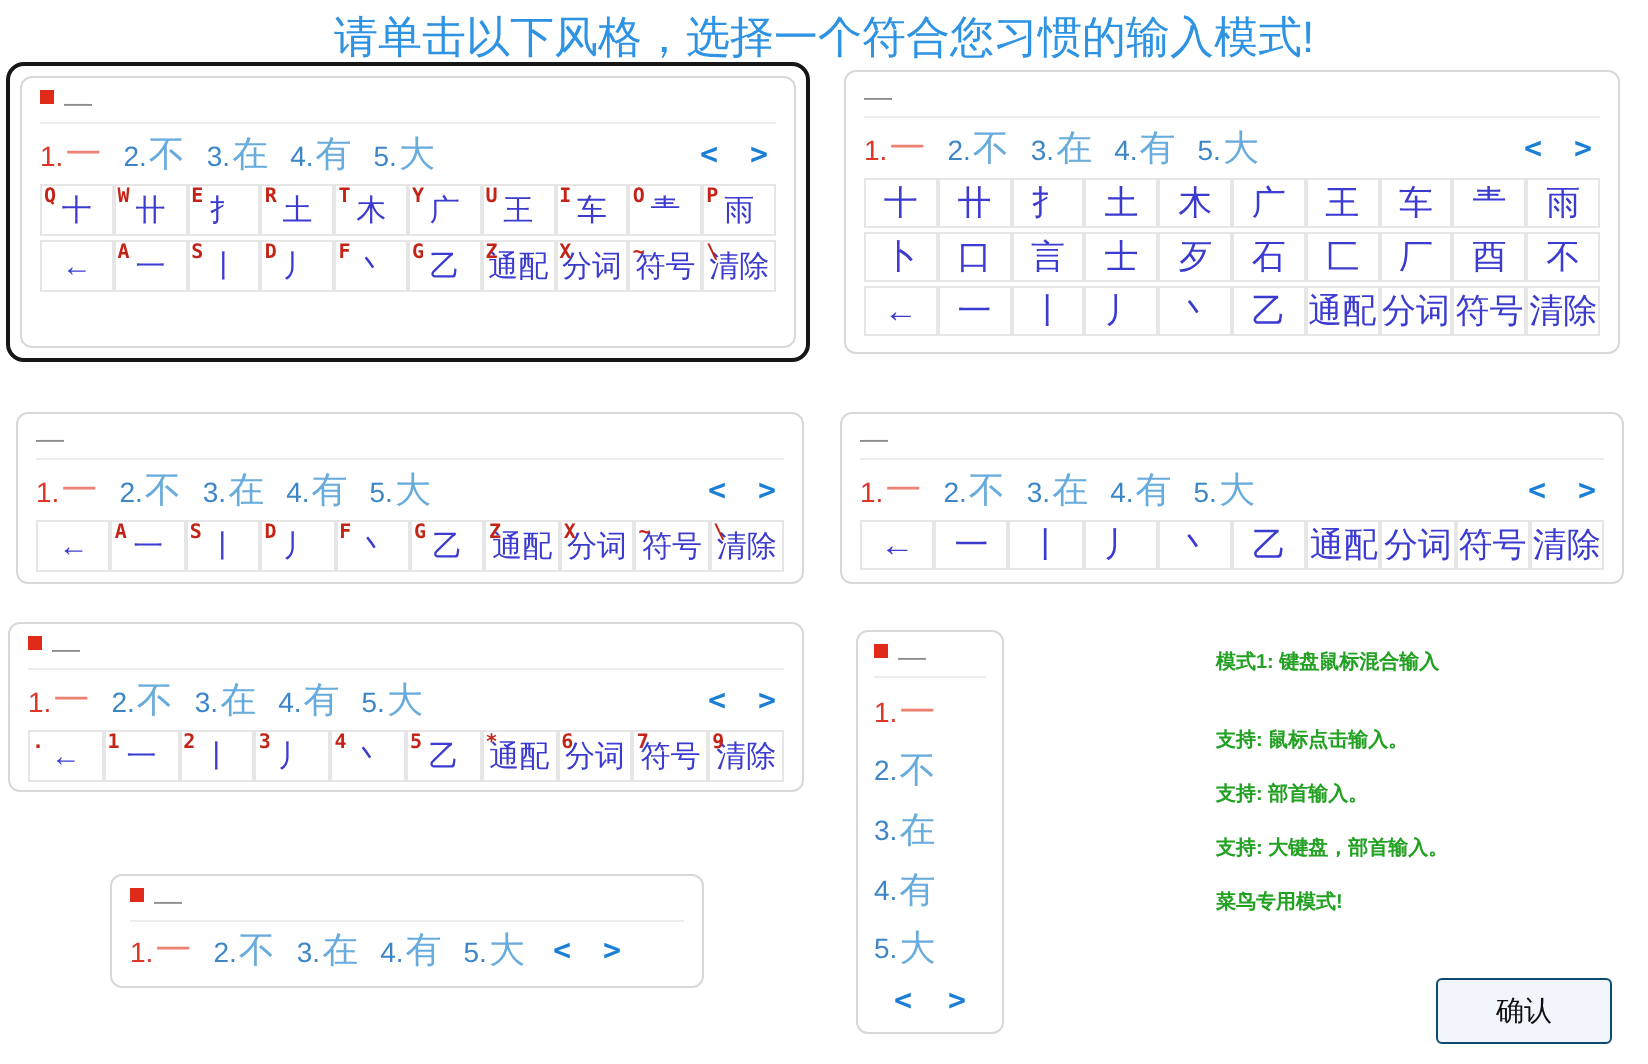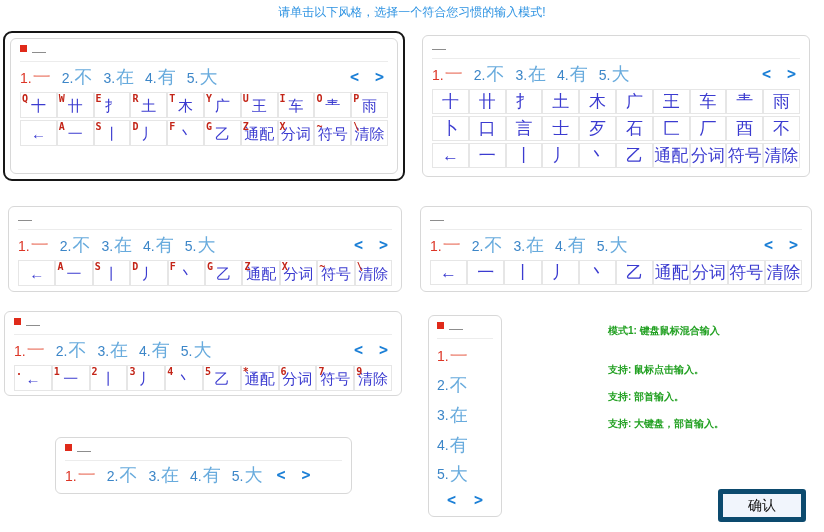--- a/index.html
+++ b/index.html
@@ -14,21 +14,21 @@
     --green:#23a123;
     --dash:#8d8d8d;
     --pborder:#d8d8d8;
     --kborder:#e6e6e6;
   }
   *{box-sizing:border-box;margin:0;padding:0;}
   html,body{background:#fff;}
   #app{position:relative;width:824px;height:532px;background:#fff;overflow:hidden;
        font-family:"Liberation Sans",sans-serif;}
   .title{position:absolute;top:4px;left:0;width:100%;text-align:center;
-         font-size:12px;color:var(--title-blue);}
+         font-size:22px;color:var(--title-blue);}
   
   .panel{position:absolute;background:#fff;border:1px solid var(--pborder);
          border-radius:6px;padding:4px 9px;display:flex;flex-direction:column;}
   .panel-sel-outer{position:absolute;border:2px solid #161616;border-radius:9px;
          background:#fff;padding:5px;}
   .panel-sel-outer .panel{position:relative;width:100%;height:100%;left:0;top:0;}
   .dashrow{display:flex;align-items:center;height:15px;flex:0 0 auto;}
   .redsq{width:7px;height:7px;background:#e02a1a;margin-right:5px;margin-top:-5px;display:inline-block;}
   .dash{color:var(--dash);font-size:14px;line-height:10px;}
   .divider{border-top:1px solid #ececec;margin:3px 0 2px 0;flex:0 0 auto;}
@@ -56,21 +56,21 @@
   .vcand{display:flex;align-items:baseline;height:28px;align-items:center;cursor:default;}
   .vlist .vcand:first-of-type .cnum{color:var(--cand1-num);}
   .vlist .vcand:first-of-type .cchar{color:var(--cand1-char);}
   .varrows{display:flex;justify-content:center;gap:18px;padding:2px 0 3px 0;}
   
   .info{position:absolute;left:608px;top:324px;color:var(--green);font-size:10px;font-weight:bold;}
   .info .l1{height:27px;margin-bottom:12px;}
   .info .l{height:27px;}
   
   .confirm{position:absolute;left:718px;top:489px;width:88px;height:33px;
-           background:#f1f5fc;border:5px solid #0c4a6e;border-radius:3px;
+           background:#f1f5fc;border:1px solid #0c4a6e;border-radius:3px;
            font-size:14px;color:#111;font-family:"Liberation Sans",sans-serif;cursor:pointer;
            display:flex;align-items:center;justify-content:center;}
   
   #p1o{left:3px;top:31px;width:402px;height:150px;}
   #p2{left:422px;top:35px;width:388px;height:142px;}
   #p3{left:8px;top:206px;width:394px;height:86px;}
   #p4{left:420px;top:206px;width:392px;height:86px;}
   #p5{left:4px;top:311px;width:398px;height:85px;}
   #p6{left:55px;top:437px;width:297px;height:57px;padding:4px 9px;}
   #p7{left:428px;top:315px;width:74px;height:202px;padding:4px 8px;}
@@ -626,17 +626,18 @@
       <span class="arrow">&lt;</span>
       <span class="arrow">&gt;</span>
     </div>
   </div>
 
   <div class="info">
     <div class="l1">模式1: 键盘鼠标混合输入</div>
     <div class="l">支持: 鼠标点击输入。</div>
     <div class="l">支持: 部首输入。</div>
     <div class="l">支持: 大键盘，部首输入。</div>
+    <div class="l">菜鸟专用模式!</div>
   </div>
 
   <div class="confirm">确认</div>
 
 </div>
 
 </body></html>

